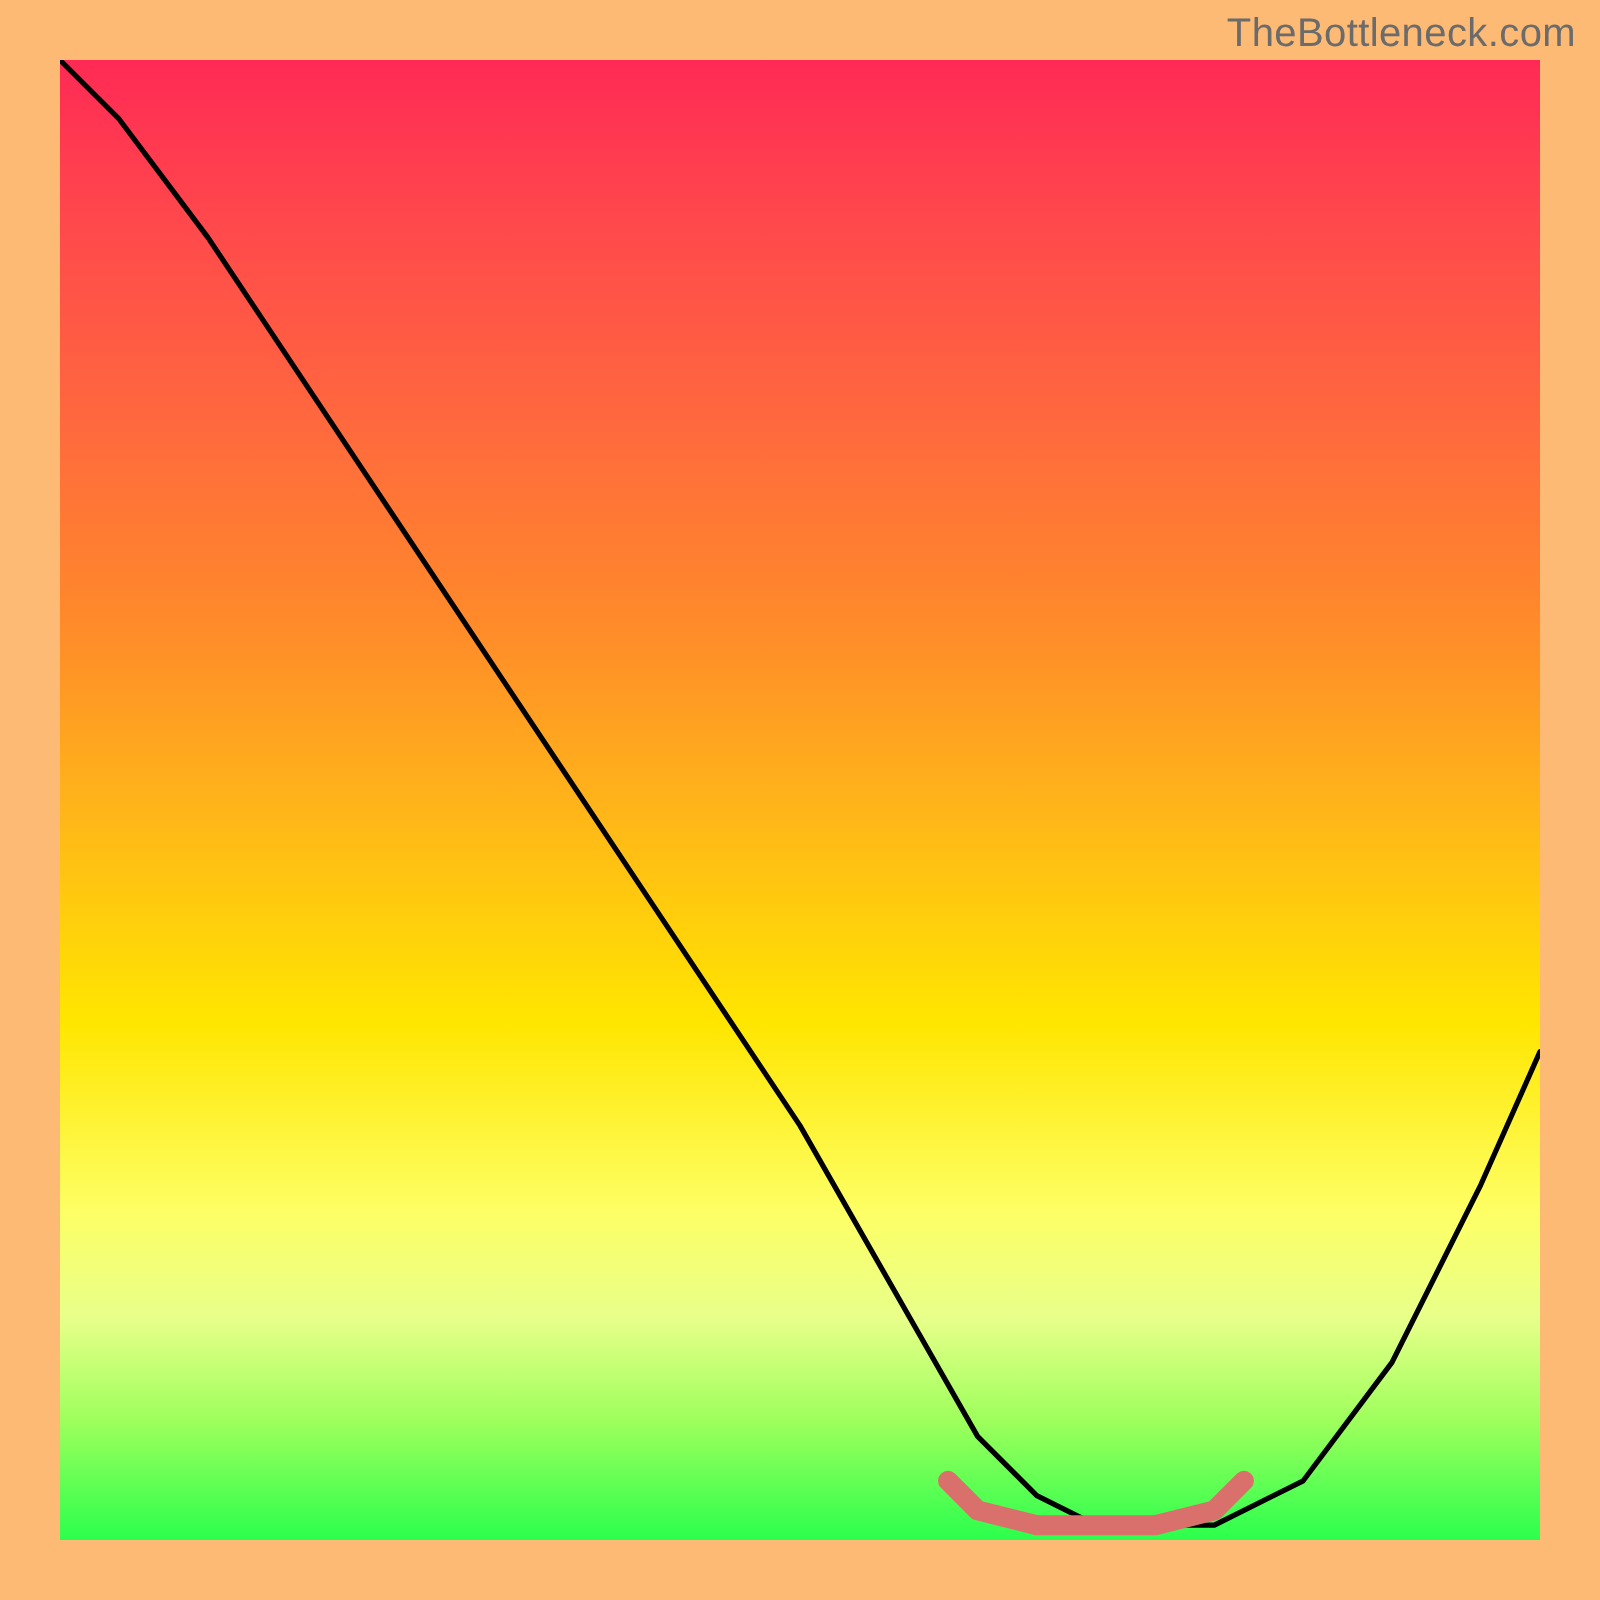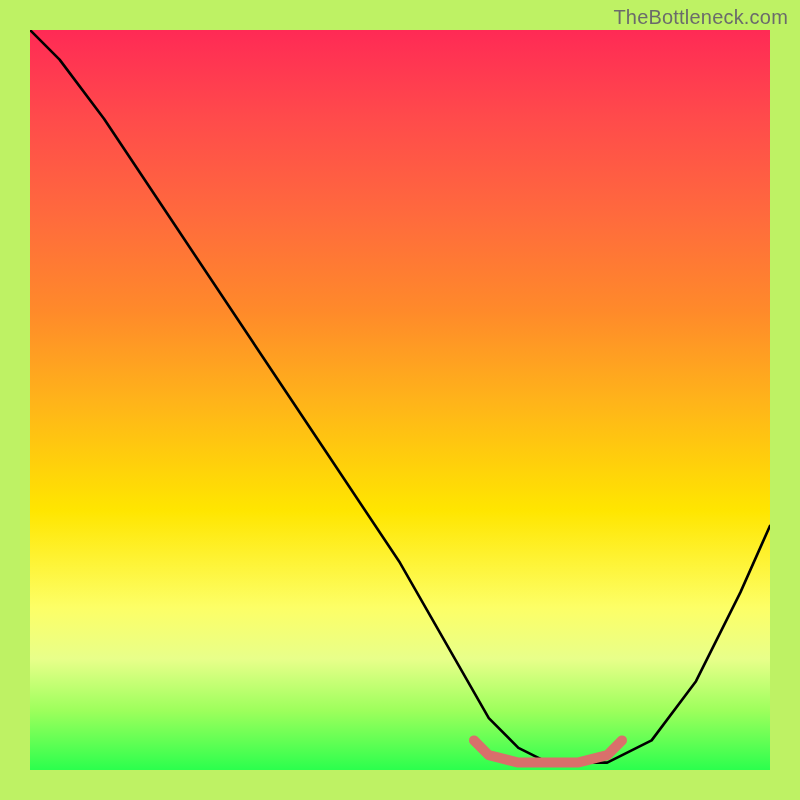--- a/index.html
+++ b/index.html
@@ -7,21 +7,21 @@
     padding: 0;
     width: 800px;
     height: 800px;
     background: #000;
     font-family: Arial, Helvetica, sans-serif;
   }
   .frame {
     position: relative;
     width: 800px;
     height: 800px;
-    background: #bef264;
+    background: #fdba74;
   }
   .plot-area {
     position: absolute;
     left: 30px;
     top: 30px;
     width: 740px;
     height: 740px;
     background: linear-gradient(to bottom,
       #ff2a55 0%,
       #ff4b4b 12%,

